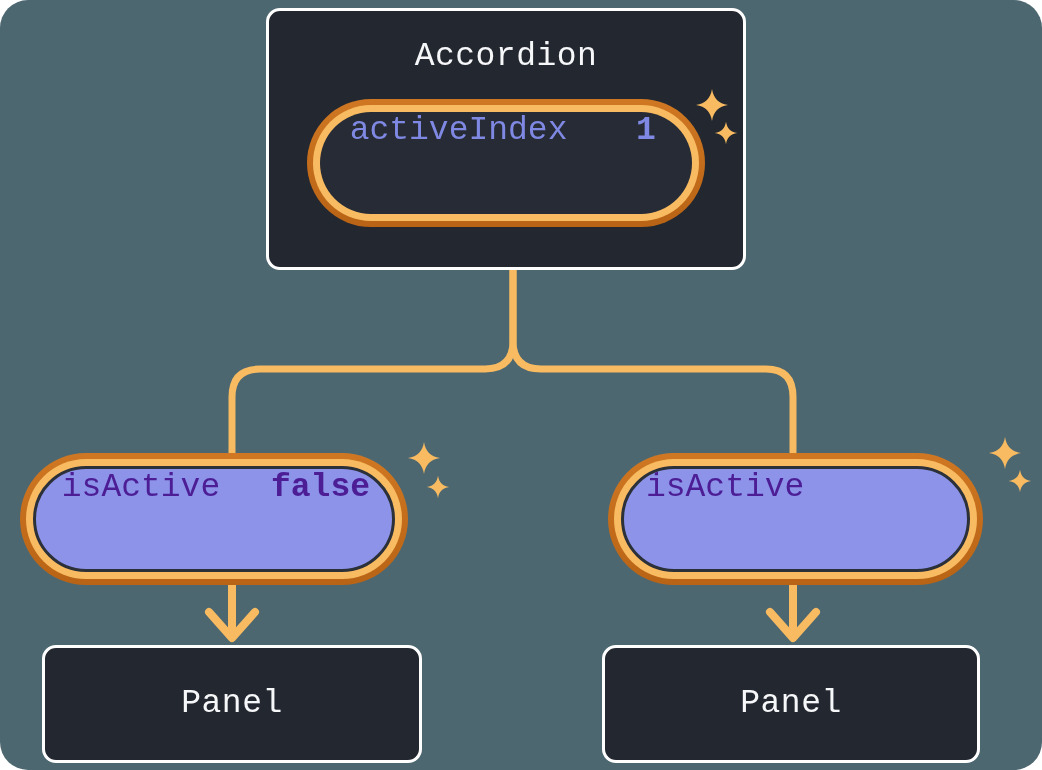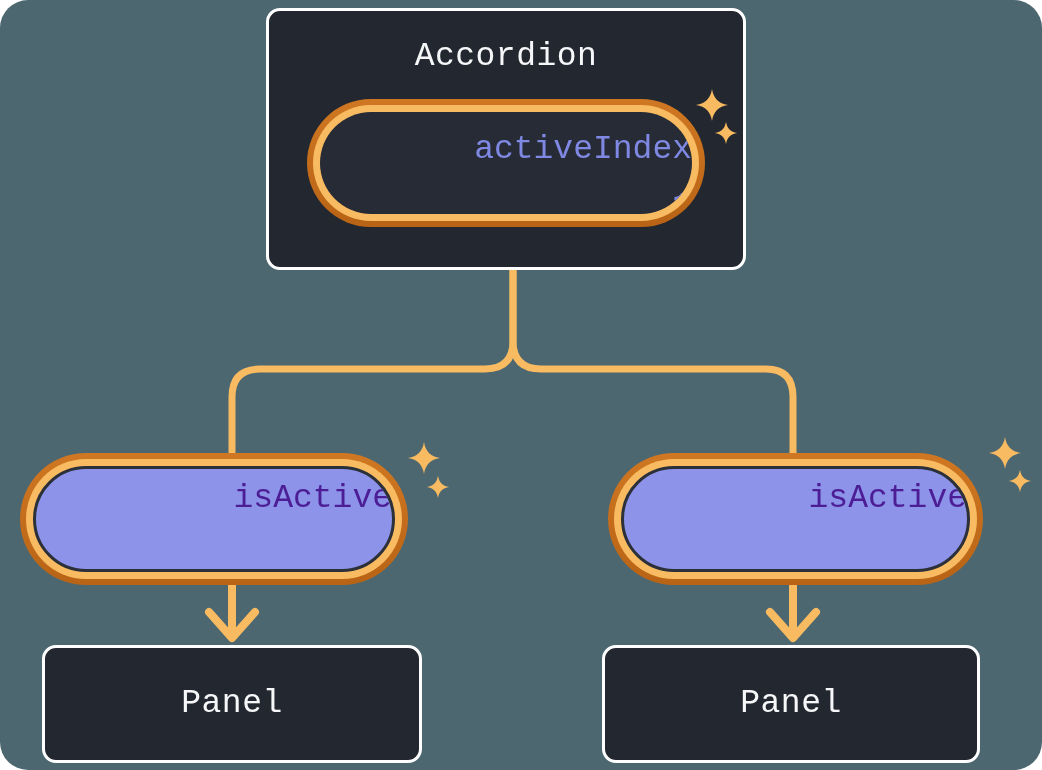--- a/index.html
+++ b/index.html
@@ -39,23 +39,22 @@
     background:linear-gradient(180deg,#CF7722 0%,#B86315 100%);
   }
   .pill-mid{
     height:100%;box-sizing:border-box;
     border-radius:94px;padding:7px;
     background:#F8BB61;
   }
   .pill-inner{
     height:100%;box-sizing:border-box;
     border-radius:88px;
-    display:flex;align-items:flex-end;
+    display:flex;align-items:flex-start;
     overflow:hidden;
-    flex-direction:column;
   }
   .pill-inner.state{background:#262B35;}
   .pill-inner.prop{background:#8C93E9;border:3px solid #2B3039;}
   .seg{display:flex;align-items:center;justify-content:center;font-size:33px;}
   .state .seg{color:#7F89E3;}
   .prop .seg{color:#4c1d95;}
   .seg.value{font-weight:700;}
   .pill-divider{flex:0 0 auto;}
   .state .pill-divider{width:2.5px;background:#E8A045;}
   .prop .pill-divider{width:3px;background:#2B3039;}
@@ -98,20 +97,21 @@
         </div>
       </div>
     </div>
   </div>
 
   <div class="pill" id="prop-pill-left">
     <div class="pill-mid">
       <div class="pill-inner prop">
         <div class="seg label">isActive</div>
         <div class="pill-divider"></div>
+        <div class="seg value">false</div>
       </div>
     </div>
   </div>
 
   <div class="pill" id="prop-pill-right">
     <div class="pill-mid">
       <div class="pill-inner prop">
         <div class="seg label">isActive</div>
         <div class="pill-divider"></div>
       </div>

